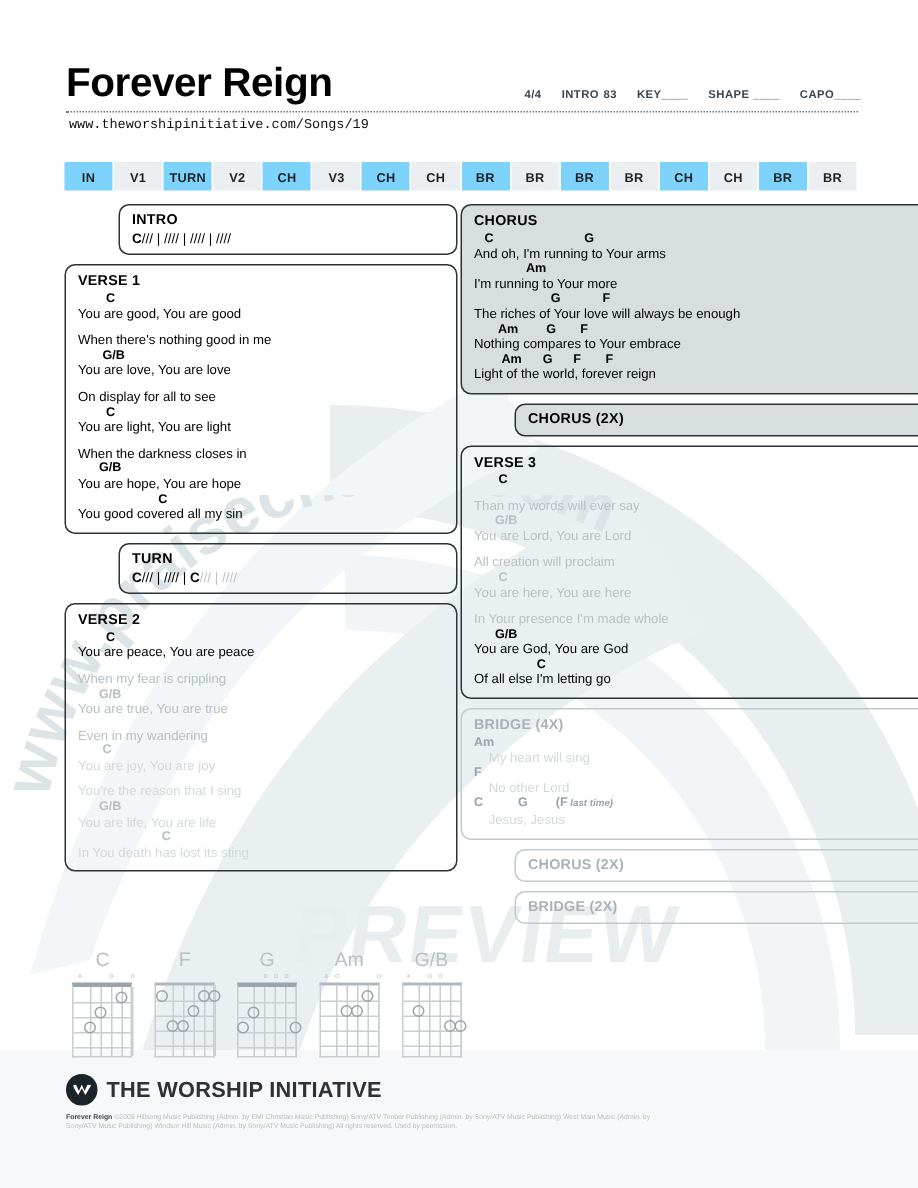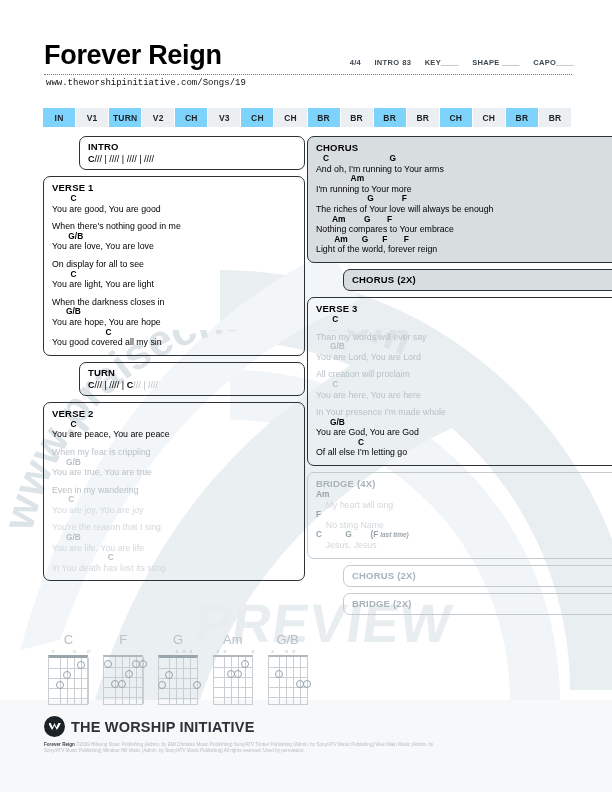--- a/index.html
+++ b/index.html
@@ -320,21 +320,21 @@
           <div class="lyricline">Of all else I'm letting go</div>
         </div>
     </div>
 
     <div class="box ghost">
       <div class="sec-title f3">BRIDGE (4X)</div>
       <div id="bridge-block">
           <div class="chordline f3">Am</div>
           <div class="lyricline f2">    My heart will sing</div>
           <div class="chordline f3">F</div>
-          <div class="lyricline f2">    No sting Name</div>
+          <div class="lyricline f2">    No other Lord</div>
           <div class="chordline f3">C          G<span>        </span><b>(F</b><span class="italic"> last time)</span></div>
           <div class="lyricline f2">    Jesus, Jesus</div>
         </div>
     </div>
 
     <div class="box slim ghost">
       <div class="sec-title f2">CHORUS (2X)</div>
     </div>
 
     <div class="box slim ghost">

